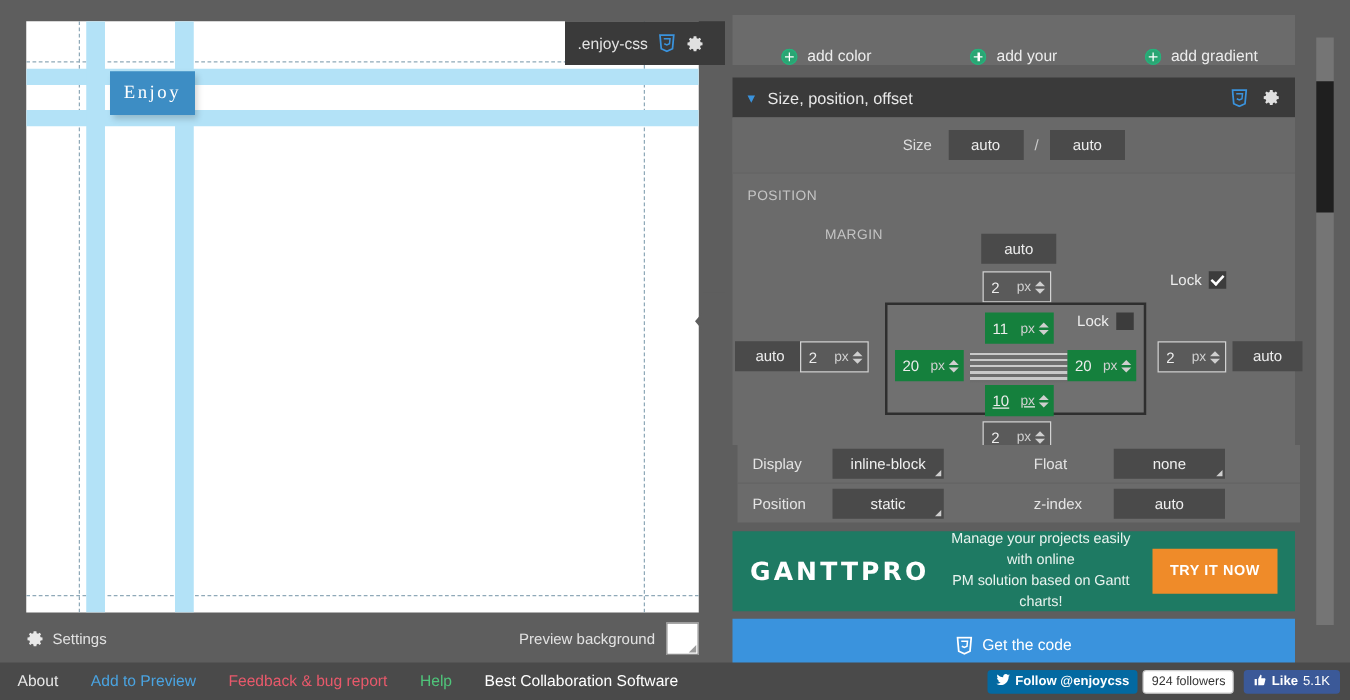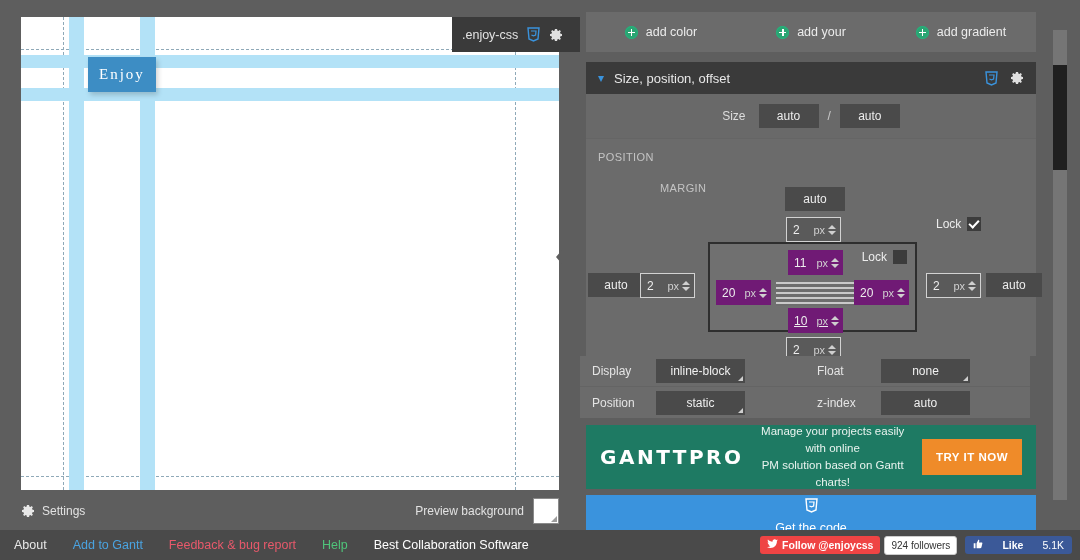--- a/index.html
+++ b/index.html
@@ -99,21 +99,21 @@
   #right-panel {
     position:absolute; left:580px; top:0; width:500px; height:530px;
     background:#5e5e5e;
   }
   .section {
     position:absolute; left:6px; width:450px;
   }
   #bg-section {
     top:12px; height:40px;
     background:#6b6b6b;
-    display:flex; align-items:center;
+    display:flex; align-items:flex-end;
   }
   .addopt {
     flex:1; display:flex; align-items:center; justify-content:center; gap:8px;
     cursor:pointer; font-size:12.5px; color:#ececec;
   }
   .plus-icon {
     width:13px;height:13px;border-radius:50%;
     background:#2aa573; position:relative; flex:none;
     box-shadow:0 0 0 1px #26b27c inset;
   }
@@ -147,21 +147,21 @@
   .field {
     background:#4a4a4a; color:#ededed; font-size:12px;
     height:24px; display:inline-flex; align-items:center; justify-content:center;
     cursor:pointer;
   }
   .field.auto { width:56px; }
   .field.auto-wide { width:60px; }
 
   
   .numf {
-    background:#701a75; height:25px; width:55px;
+    background:#15803d; height:25px; width:55px;
     display:inline-flex; align-items:center; color:#ededed; font-size:12px;
     padding:0 3px 0 6px; cursor:text; position:relative;
   }
   .numf.outlined { border:1px solid #d2d2d2; background:#5a5a5a; }
   .numf .v { flex:1; text-align:left; }
   .numf .u { color:#d0d0d0; font-size:11px; margin-right:3px; }
   .spin { display:flex; flex-direction:column; justify-content:center; gap:1px; }
   .spin i { display:block; width:9px; height:5px; position:relative; cursor:pointer; }
   .spin i:before {
     content:""; position:absolute; left:0; top:1px;
@@ -204,21 +204,21 @@
 
   #margin-left { position:absolute; left:54px; top:134px; }
   #margin-right { position:absolute; left:340px; top:134px; }
   #auto-left { position:absolute; left:2px; top:134px; }
   #auto-right { position:absolute; left:400px; top:134px; }
   #margin-bottom { position:absolute; left:200px; top:198px; }
   #pos-bottom-auto { position:absolute; left:199px; top:229px; }
 
   
   #dispfloat {
-    position:absolute; left:0; top:356px; width:450px; height:62px;
+    position:absolute; left:10px; top:356px; width:450px; height:62px;
     background:#6b6b6b;
   }
   .dfrow {
     height:31px; display:flex; align-items:center; border-bottom:1px solid #646464;
   }
   .dfrow:last-child { border-bottom:none; }
   .dfrow .cell { display:flex; align-items:center; flex:1; }
   .dfrow .cell .lab { width:76px; padding-left:12px; font-size:12px; color:#e4e4e4; }
   .select {
     background:#4a4a4a; color:#f0f0f0; font-size:12px; height:24px; width:89px;
@@ -241,21 +241,21 @@
              letter-spacing:2.5px; color:#fff; }
   #ad-text { flex:1; text-align:center; font-size:11.5px; color:#e9f3ef; line-height:1.5; padding:0 10px; }
   #ad-cta {
     background:#ef8b29; color:#fff; font-weight:bold; font-size:11.5px;
     letter-spacing:.5px; padding:12px 14px; cursor:pointer;
   }
 
   #get-code {
     position:absolute; left:6px; top:495px; width:450px; height:42px;
     background:#3a93dd; color:#fff; display:flex; align-items:center;
-    justify-content:center; gap:8px; font-size:12.5px; cursor:pointer;flex-direction:column;
+    justify-content:center; gap:8px; font-size:12.5px; cursor:pointer;
   }
   #get-code .css3-glyph { color:#fff; }
 
   
   #scrollbar {
     position:absolute; left:1053px; top:30px; width:14px; height:470px;
     background:#757575;
   }
   #scroll-thumb {
     position:absolute; left:0; top:35px; width:14px; height:105px;
@@ -265,30 +265,30 @@
   
   #footer {
     position:absolute; left:0; top:530px; width:1080px; height:30px;
     background:#4a4a4a;
     display:flex; align-items:center;
   }
   #footer-links { display:flex; align-items:center; gap:26px; margin-left:14px; }
   #footer-links a { font-size:12.5px; text-decoration:none; cursor:pointer; }
   #social { margin-left:auto; margin-right:8px; display:flex; align-items:center; gap:0; }
   .tw-btn {
-    background:#ef4444; color:#fff; font-size:10.5px; font-weight:bold;
+    background:#0369a1; color:#fff; font-size:10.5px; font-weight:bold;
     padding:3px 7px; display:flex; align-items:center; gap:4px; border-radius:3px; cursor:pointer;
   }
   .tw-count {
     background:#fff; color:#333; font-size:10px; padding:3px 6px;
     border:1px solid #ccc; border-radius:3px; margin-left:4px; cursor:pointer;
   }
   .fb-btn {
     background:#3b5998; color:#fff; font-size:10.5px; font-weight:bold;
-    padding:3px 8px; display:flex; align-items:center; gap:19px; border-radius:3px;
+    padding:3px 8px; display:flex; align-items:center; gap:4px; border-radius:3px;
     margin-left:8px; cursor:pointer;
   }
   .fb-btn .cnt { font-weight:normal; }
 </style>
 </head>
 <body>
 
 <div id="workspace">
 
   <div id="canvas-wrap">
@@ -532,21 +532,21 @@
   </div>
 </div>
 
 <div id="scrollbar">
   <div id="scroll-thumb"></div>
 </div>
 
 <div id="footer">
   <div id="footer-links">
     <a style="color:#e8e8e8">About</a>
-    <a style="color:#4aa3e0">Add to Gantt</a>
+    <a style="color:#4aa3e0">Add to Preview</a>
     <a style="color:#e8596b">Feedback &amp; bug report</a>
     <a style="color:#4fc47a">Help</a>
     <a style="color:#ffffff">Best Collaboration Software</a>
   </div>
   <div id="social">
     <div class="tw-btn">
       <span>
         <svg width="11" height="10" viewBox="0 0 16 14">
             <path fill="#fff" d="M16 1.7c-.6.3-1.2.4-1.9.5.7-.4 1.2-1 1.4-1.8-.6.4-1.3.6-2 .8C12.9.5 12.1 0 11.2 0 9.4 0 8 1.5 8 3.2c0 .3 0 .5.1.7C5.4 3.8 3 2.5 1.4.6 1.1 1.1 1 1.6 1 2.2c0 1.1.6 2.1 1.4 2.7-.5 0-1-.2-1.5-.4 0 1.6 1.1 2.9 2.6 3.2-.3.1-.6.1-.8.1-.2 0-.4 0-.6-.1.4 1.3 1.6 2.2 3 2.3-1.1.9-2.5 1.4-4 1.4H0c1.5.9 3.2 1.5 5 1.5 6 0 9.4-5.1 9.4-9.5V3c.6-.5 1.2-1.1 1.6-1.3z"></path>
           </svg>

